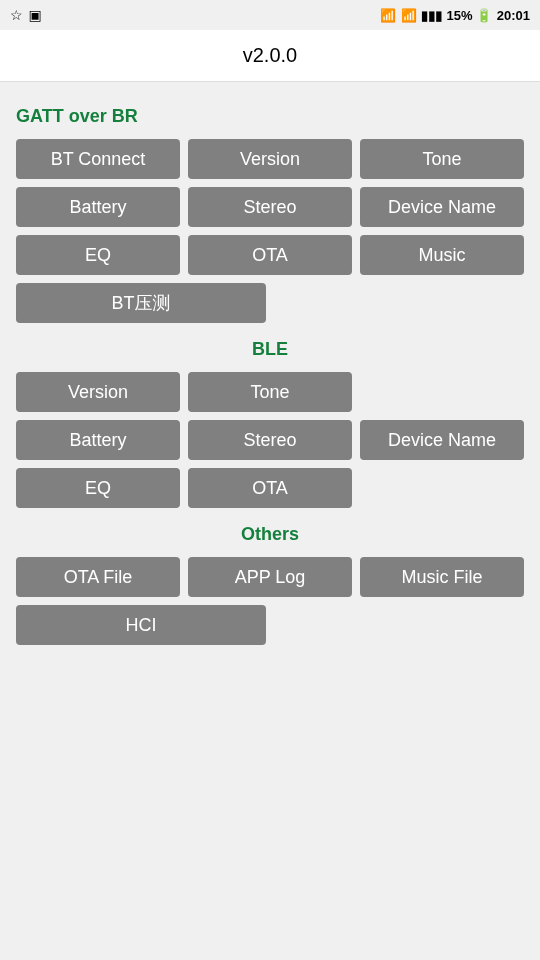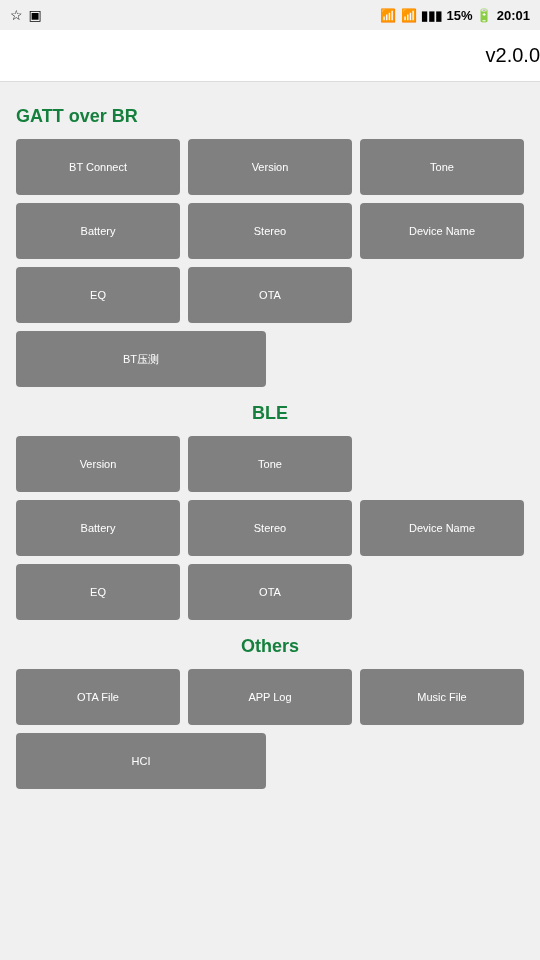--- a/index.html
+++ b/index.html
@@ -39,21 +39,21 @@
       font-weight: bold;
     }
 
     
     .title-bar {
       width: 540px;
       height: 52px;
       background-color: #ffffff;
       display: flex;
       align-items: center;
-      justify-content: flex-end;
+      justify-content: center;
       border-bottom: 1px solid #ddd;
     }
 
     .title-bar-text {
       font-size: 20px;
       font-weight: 500;
       color: #000;
     }
 
     
@@ -81,22 +81,22 @@
       grid-template-columns: 1fr 1fr;
       gap: 8px;
       margin-bottom: 8px;
     }
 
     .btn {
       background-color: #808080;
       color: #ffffff;
       border: none;
       border-radius: 4px;
-      height: 56px;
-      font-size: 11px;
+      height: 40px;
+      font-size: 18px;
       font-weight: 500;
       cursor: pointer;
       display: flex;
       align-items: center;
       justify-content: center;
       text-align: center;
     }
 
     .section-gap {
       margin-top: 16px;
@@ -137,20 +137,21 @@
 
   <div class="button-grid">
     <button class="btn">Battery</button>
     <button class="btn">Stereo</button>
     <button class="btn">Device Name</button>
   </div>
 
   <div class="button-grid">
     <button class="btn">EQ</button>
     <button class="btn">OTA</button>
+    <button class="btn">Music</button>
   </div>
 
   <div class="button-grid-2">
     <button class="btn">BT压测</button>
   </div>
 
   <div class="section-label section-gap">BLE</div>
 
   <div class="button-grid">
     <button class="btn">Version</button>

